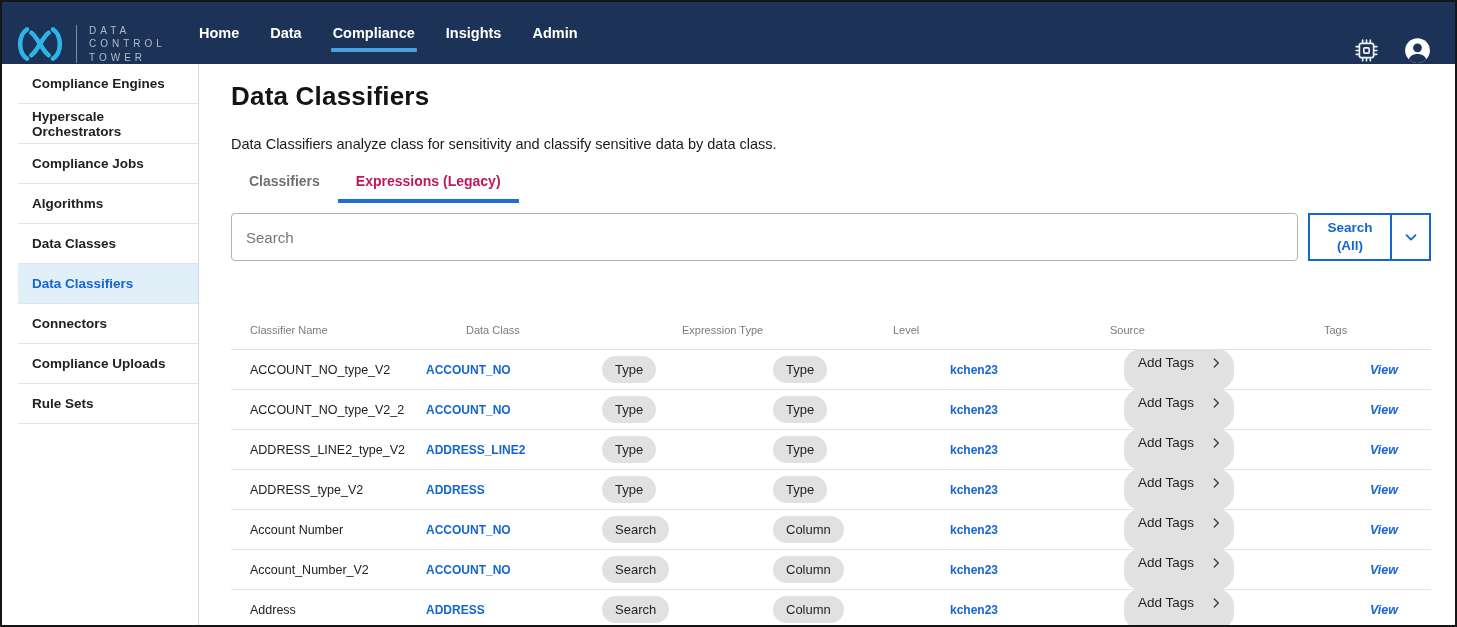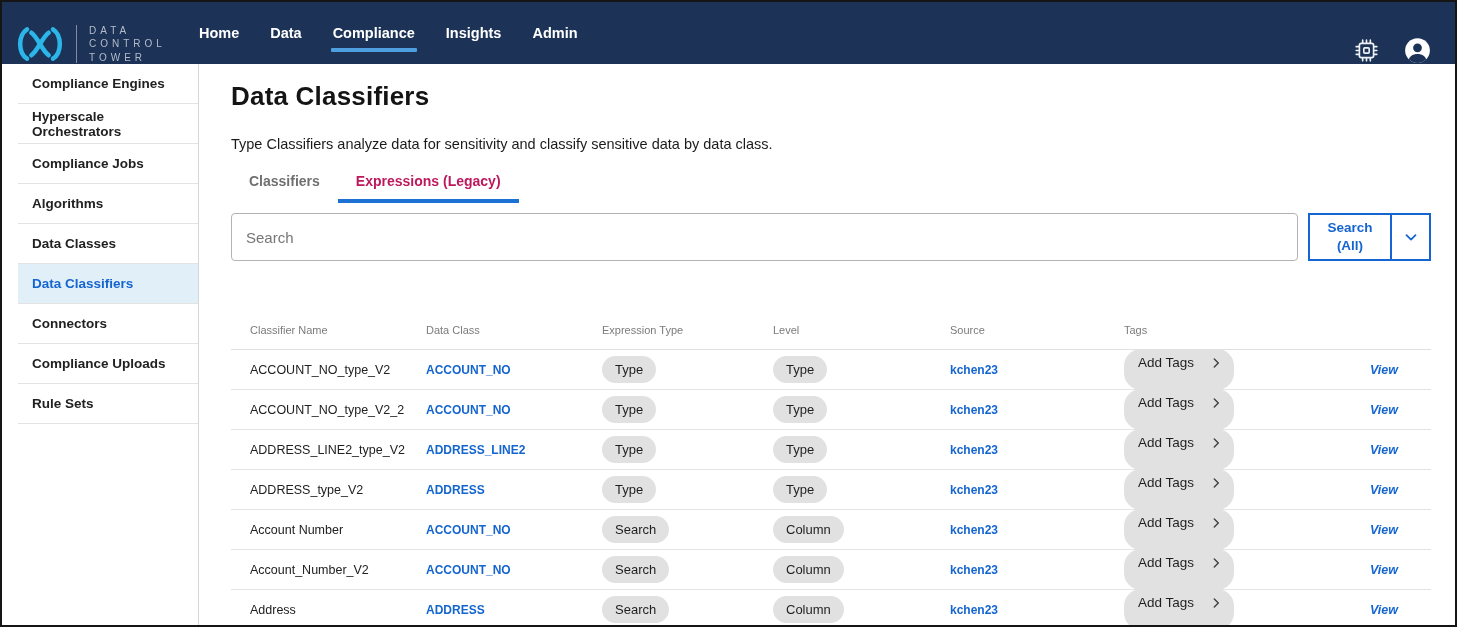--- a/index.html
+++ b/index.html
@@ -73,21 +73,21 @@
     display:flex; align-items:center; justify-content:center; cursor:pointer; padding:0;
   }
 
   
   .table { margin-top:50px; }
   .thead, .trow {
     display:grid;
     grid-template-columns:176px 176px 171px 177px 174px 246px 1fr;
     align-items:center; padding-left:19px; padding-right:20px;
   }
-  .thead { height:39px; border-bottom:1px solid #e0e0e0; }
+  .thead { height:39px; border-bottom:1px solid #e0e0e0;gap:40px; }
   .th { font-size:11px; color:#7b7b7b; font-weight:400; }
   .trow { height:40px; border-bottom:1px solid #e4e4e4; font-size:12.5px; color:#212121; }
   .cell { overflow:hidden; white-space:nowrap; }
   .link { color:#1565d0; font-weight:700; font-size:12px; text-decoration:none; cursor:pointer; }
   .chip {
     display:inline-block; background:#e1e1e1; border-radius:16px;
     padding:6px 13px; font-size:13px; color:#1f1f1f;
   }
   .pill-btn {
     display:inline-flex; align-items:center; gap:15px; background:#e1e1e1;
@@ -200,21 +200,21 @@
         <span>Compliance Uploads</span>
       </div>
 
       <div class="side-item">
         <span>Rule Sets</span>
       </div>
     </aside>
 
   <main>
     <h1 class="page-title">Data Classifiers</h1>
-    <p class="page-desc">Type Classifiers analyze data for sensitivity and classify sensitive data by data class.</p>
+    <p class="page-desc">Data Classifiers analyze class for sensitivity and classify sensitive data by data class.</p>
 
     <div class="tabs">
 
         <div class="tab">
           <span>Classifiers</span>
         </div>
 
         <div class="tab active">
           <span>Expressions (Legacy)</span>
         </div>

